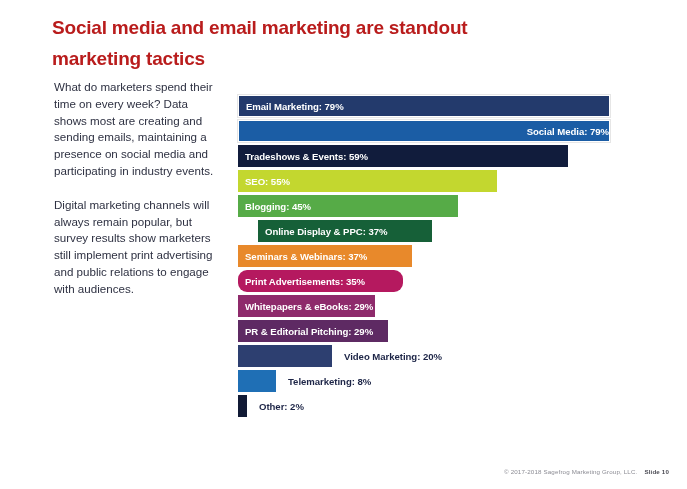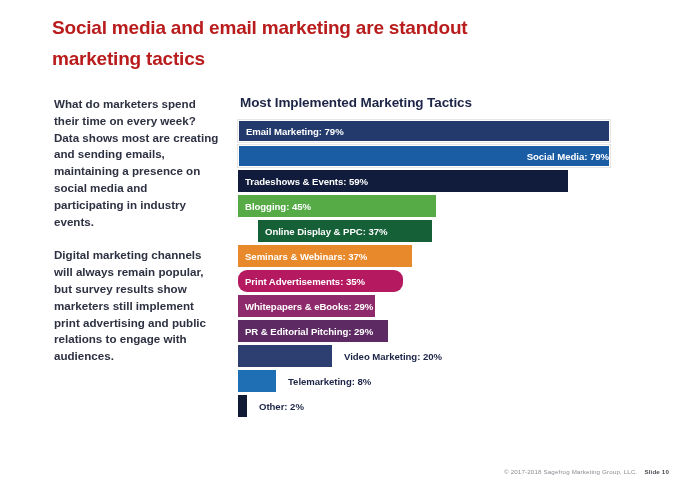--- a/index.html
+++ b/index.html
@@ -31,23 +31,22 @@
     line-height: 31px;
     font-weight: bold;
     color: #b91c1c;
     letter-spacing: -0.2px;
   }
 
   
   #body-copy {
     position: absolute;
     left: 54px;
-    top: 96px;
+    top: 79px;
     width: 165px;
-    font-weight: bold;
   }
   .para {
     font-size: 11.6px;
     line-height: 16.8px;
     color: #2e3142;
     margin: 0 0 17px 0;
   }
 
   
   #chart {
@@ -120,39 +119,43 @@
 <div id="slide">
 
   <div id="slide-title">Social media and email marketing are standout marketing tactics</div>
 
   <div id="body-copy">
     <p class="para">What do marketers spend their time on every week? Data shows most are creating and sending emails, maintaining a presence on social media and participating in industry events.</p>
     <p class="para">Digital marketing channels will always remain popular, but survey results show marketers still implement print advertising and public relations to engage with audiences.</p>
   </div>
 
   <div id="chart">
-    <div id="chart-title">Most Implemented Marketing Tactics</div>
     <div id="bars">
         <div class="bar-row">
           <div class="bar outlined" style="width: 372px; background: rgb(35, 58, 108);">
             <span class="bar-label-in">Email Marketing: 79%</span>
           </div>
         </div>
         <div class="bar-row">
           <div class="bar outlined" style="width: 372px; background: rgb(27, 93, 165); justify-content: flex-end;">
             <span class="bar-label-in">Social Media: 79%</span>
           </div>
         </div>
         <div class="bar-row">
           <div class="bar" style="width: 330px; background: rgb(17, 28, 60);">
             <span class="bar-label-in">Tradeshows &amp; Events: 59%</span>
           </div>
         </div>
         <div class="bar-row">
-          <div class="bar" style="width: 198px; background: rgb(86, 171, 71);">
+          <div class="bar" style="width: 259px; background: rgb(195, 215, 47);">
+            <span class="bar-label-in">SEO: 55%</span>
+          </div>
+        </div>
+        <div class="bar-row">
+          <div class="bar" style="width: 220px; background: rgb(86, 171, 71);">
             <span class="bar-label-in">Blogging: 45%</span>
           </div>
         </div>
         <div class="bar-row">
           <div class="bar" style="width: 174px; background: rgb(22, 96, 56); margin-left: 20px;">
             <span class="bar-label-in">Online Display &amp; PPC: 37%</span>
           </div>
         </div>
         <div class="bar-row">
           <div class="bar" style="width: 174px; background: rgb(232, 137, 43);">

